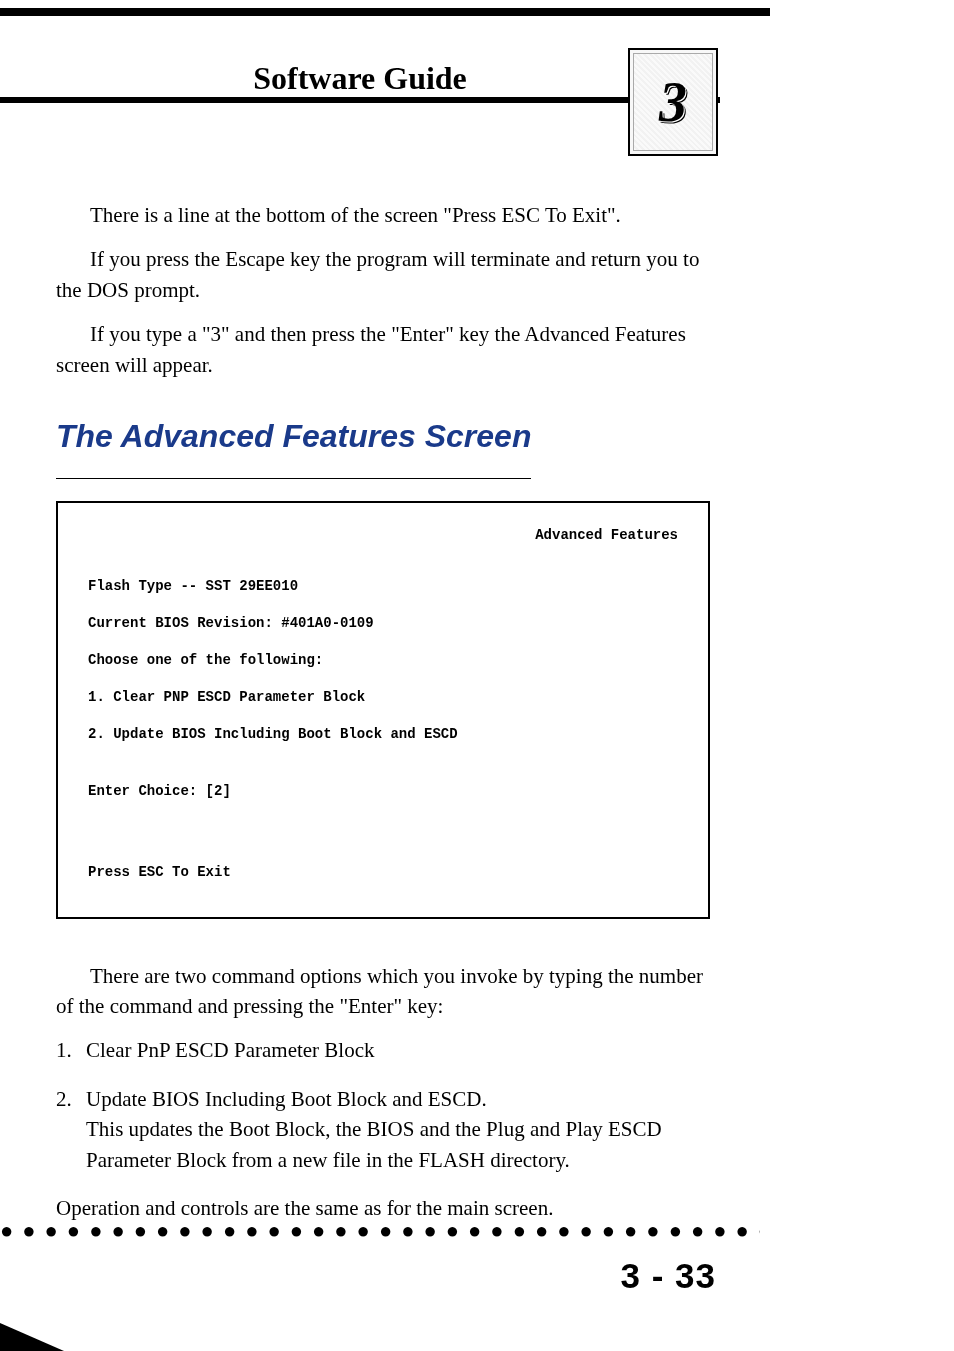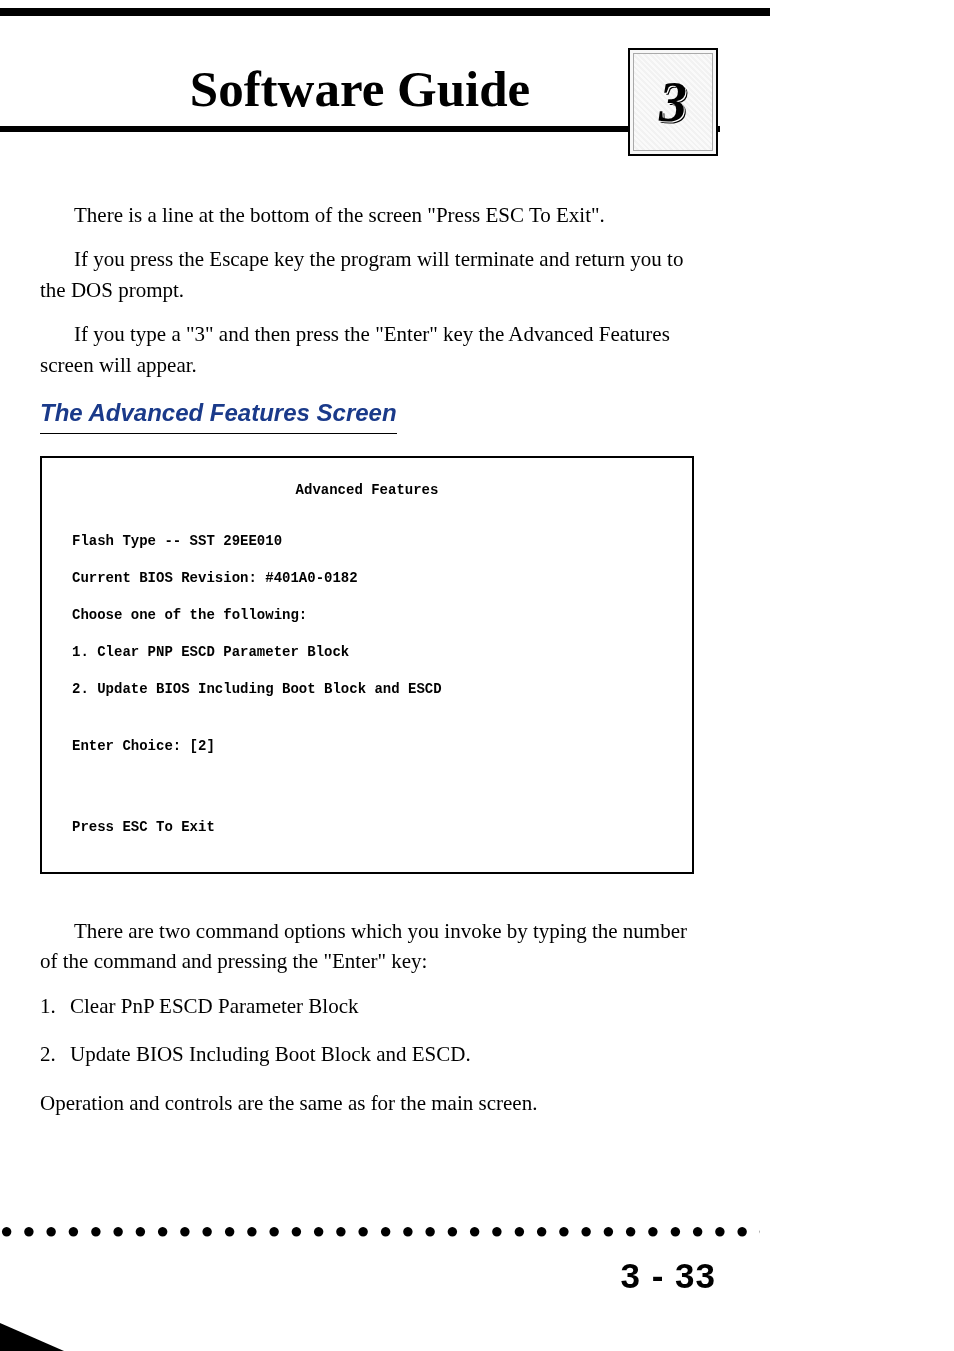--- a/index.html
+++ b/index.html
@@ -19,24 +19,24 @@
       height: 8px;
       background: #000;
     }
     .header-block {
       position: absolute;
       top: 60px;
       left: 0;
       width: 720px;
     }
     .header-title {
-      font-size: 51px;
+      font-size: 32px;
       font-weight: bold;
       text-align: center;
-      padding-bottom: 8px;
+      padding-bottom: 0;
     }
     .header-rule {
       border-bottom: 6px solid #000;
       width: 100%;
     }
     .chapter-box {
       position: absolute;
       top: 48px;
       left: 628px;
       width: 90px;
@@ -57,50 +57,50 @@
     .chapter-num {
       font-size: 56px;
       font-family: Georgia, serif;
       font-weight: bold;
       font-style: italic;
       text-shadow: 1px 1px 0 #fff, 2px 2px 0 #000;
     }
     .body-area {
       position: absolute;
       top: 200px;
-      left: 40px;
+      left: 56px;
       width: 660px;
       font-size: 21px;
       line-height: 1.45;
     }
     .para { margin-bottom: 14px; text-align: left; }
     .para-indent { text-indent: 34px; }
     .section-heading {
       font-family: "Arial Narrow", Arial, sans-serif;
       color: #1a3a8a;
       font-weight: bold;
       font-style: italic;
-      font-size: 24px;
+      font-size: 32px;
       border-bottom: 1.5px solid #000;
       display: inline-block;
-      padding-bottom: 2px;
-      margin-top: 2px;
+      padding-bottom: 18px;
+      margin-top: 19px;
       margin-bottom: 22px;
     }
     .terminal-box {
       border: 2px solid #000;
       padding: 22px 30px 18px 30px;
       font-family: "Courier New", Courier, monospace;
       font-size: 14px;
       font-weight: bold;
       line-height: 1.5;
       margin-bottom: 42px;
       width: 654px;
     }
-    .term-title { text-align: center; margin-bottom: 30px; }
+    .term-title { text-align: right; margin-bottom: 30px; }
     .term-line { margin-bottom: 16px; }
     .term-gap-lg { margin-top: 36px; }
     .term-gap-xl { margin-top: 60px; }
     .ol-list { margin: 14px 0 18px 0; }
     .ol-item { display: flex; margin-bottom: 18px; }
     .ol-num { width: 30px; flex-shrink: 0; }
     .ol-body { flex: 1; }
     .dot-row {
       position: absolute;
       left: 0;
@@ -150,41 +150,42 @@
 
   <div class="para para-indent">There is a line at the bottom of the screen "Press ESC To Exit".</div>
   <div class="para para-indent">If you press the Escape key the program will terminate and return you to the DOS prompt.</div>
   <div class="para para-indent">If you type a "3" and then press the "Enter" key the Advanced Features screen will appear.</div>
 
   <div><span class="section-heading">The Advanced Features Screen</span></div>
 
   <div class="terminal-box">
     <div class="term-title">Advanced Features</div>
     <div class="term-line">Flash Type -- SST 29EE010</div>
-    <div class="term-line">Current BIOS Revision: #401A0-0182</div>
+    <div class="term-line">Current BIOS Revision: #401A0-0109</div>
     <div class="term-line">Choose one of the following:</div>
     <div class="term-line">1. Clear PNP ESCD Parameter Block</div>
     <div class="term-line">2. Update BIOS Including Boot Block and ESCD</div>
     <div class="term-line term-gap-lg">Enter Choice: [2]</div>
     <div class="term-line term-gap-xl">Press ESC To Exit</div>
   </div>
 
   <div class="para para-indent">There are two command options which you invoke by typing the number of the command and pressing the "Enter" key:</div>
 
   <div class="ol-list">
     <div class="ol-item">
       <div class="ol-num">1.</div>
       <div class="ol-body">
         <div>Clear PnP ESCD Parameter Block</div>
       </div>
     </div>
     <div class="ol-item">
       <div class="ol-num">2.</div>
       <div class="ol-body">
         <div>Update BIOS Including Boot Block and ESCD.</div>
+        <div>This updates the Boot Block, the BIOS and the Plug and Play ESCD Parameter Block from a new file in the FLASH directory.</div>
       </div>
     </div>
   </div>
 
   <div class="para">Operation and controls are the same as for the main screen.</div>
 </div>
 
 <div class="dot-row">●●●●●●●●●●●●●●●●●●●●●●●●●●●●●●●●●●●●●●●●●</div>
 <div class="page-num">3 - 33</div>
 <div class="corner-mark"></div>

